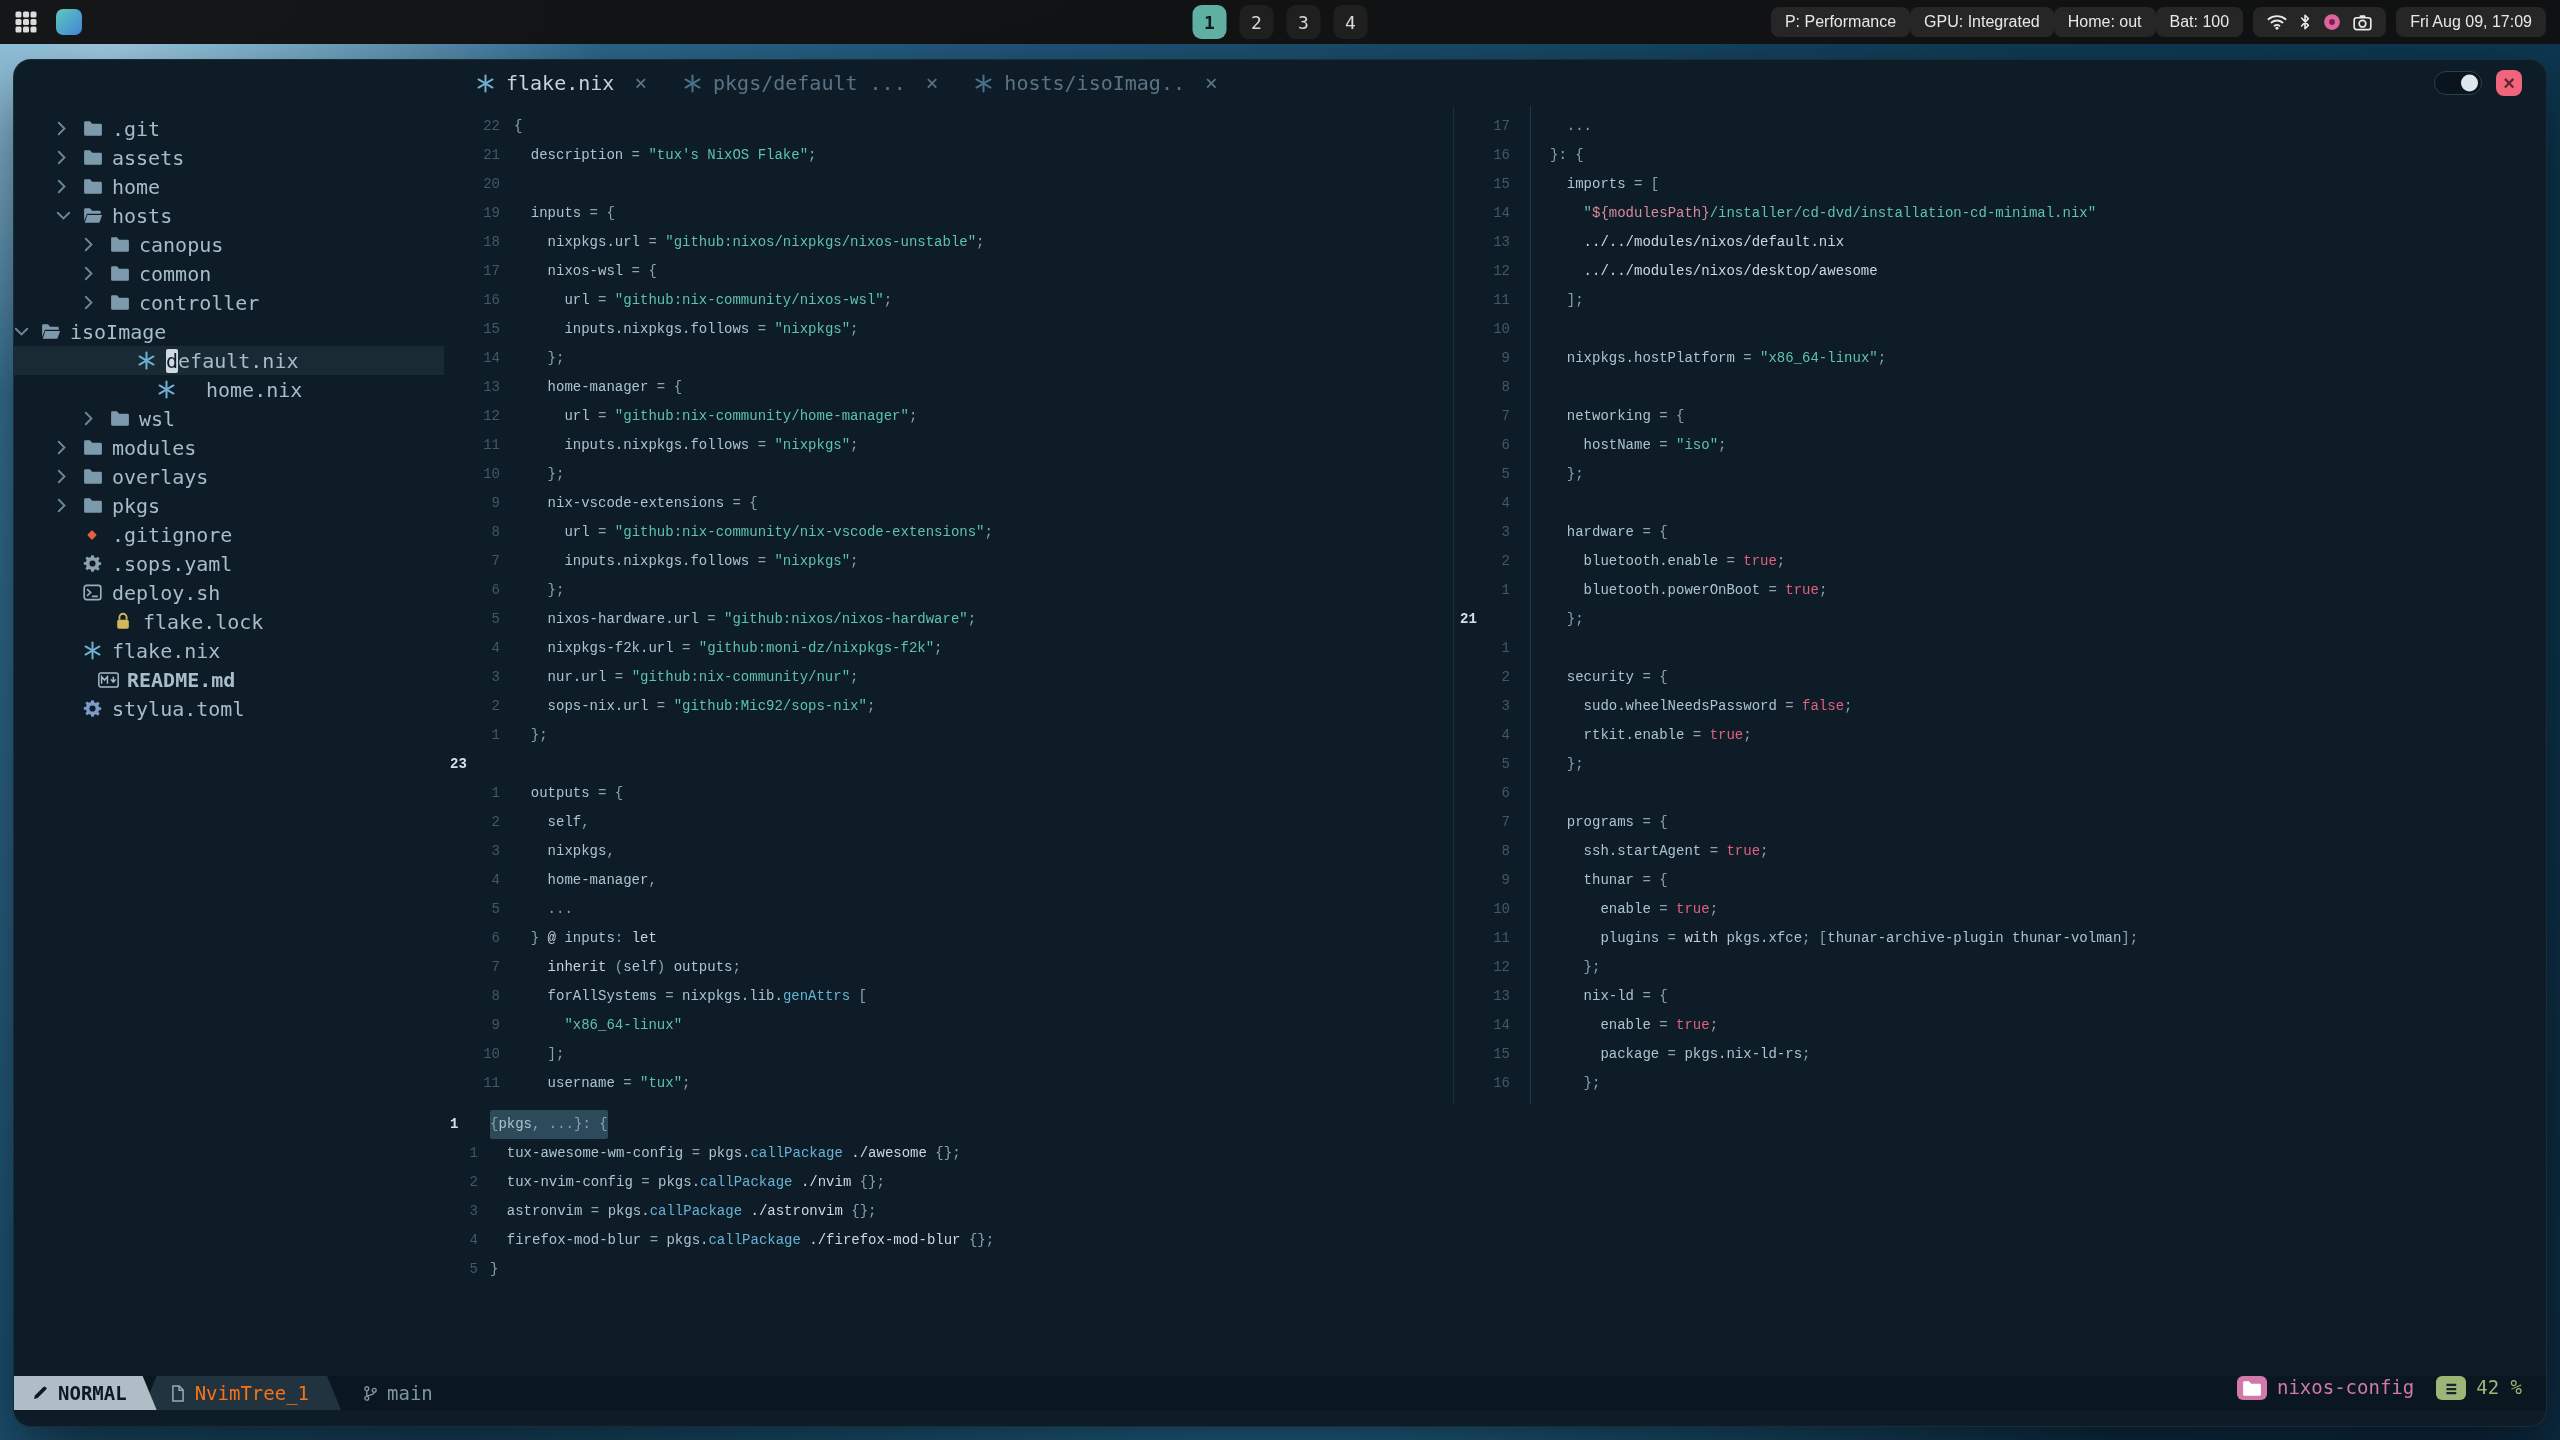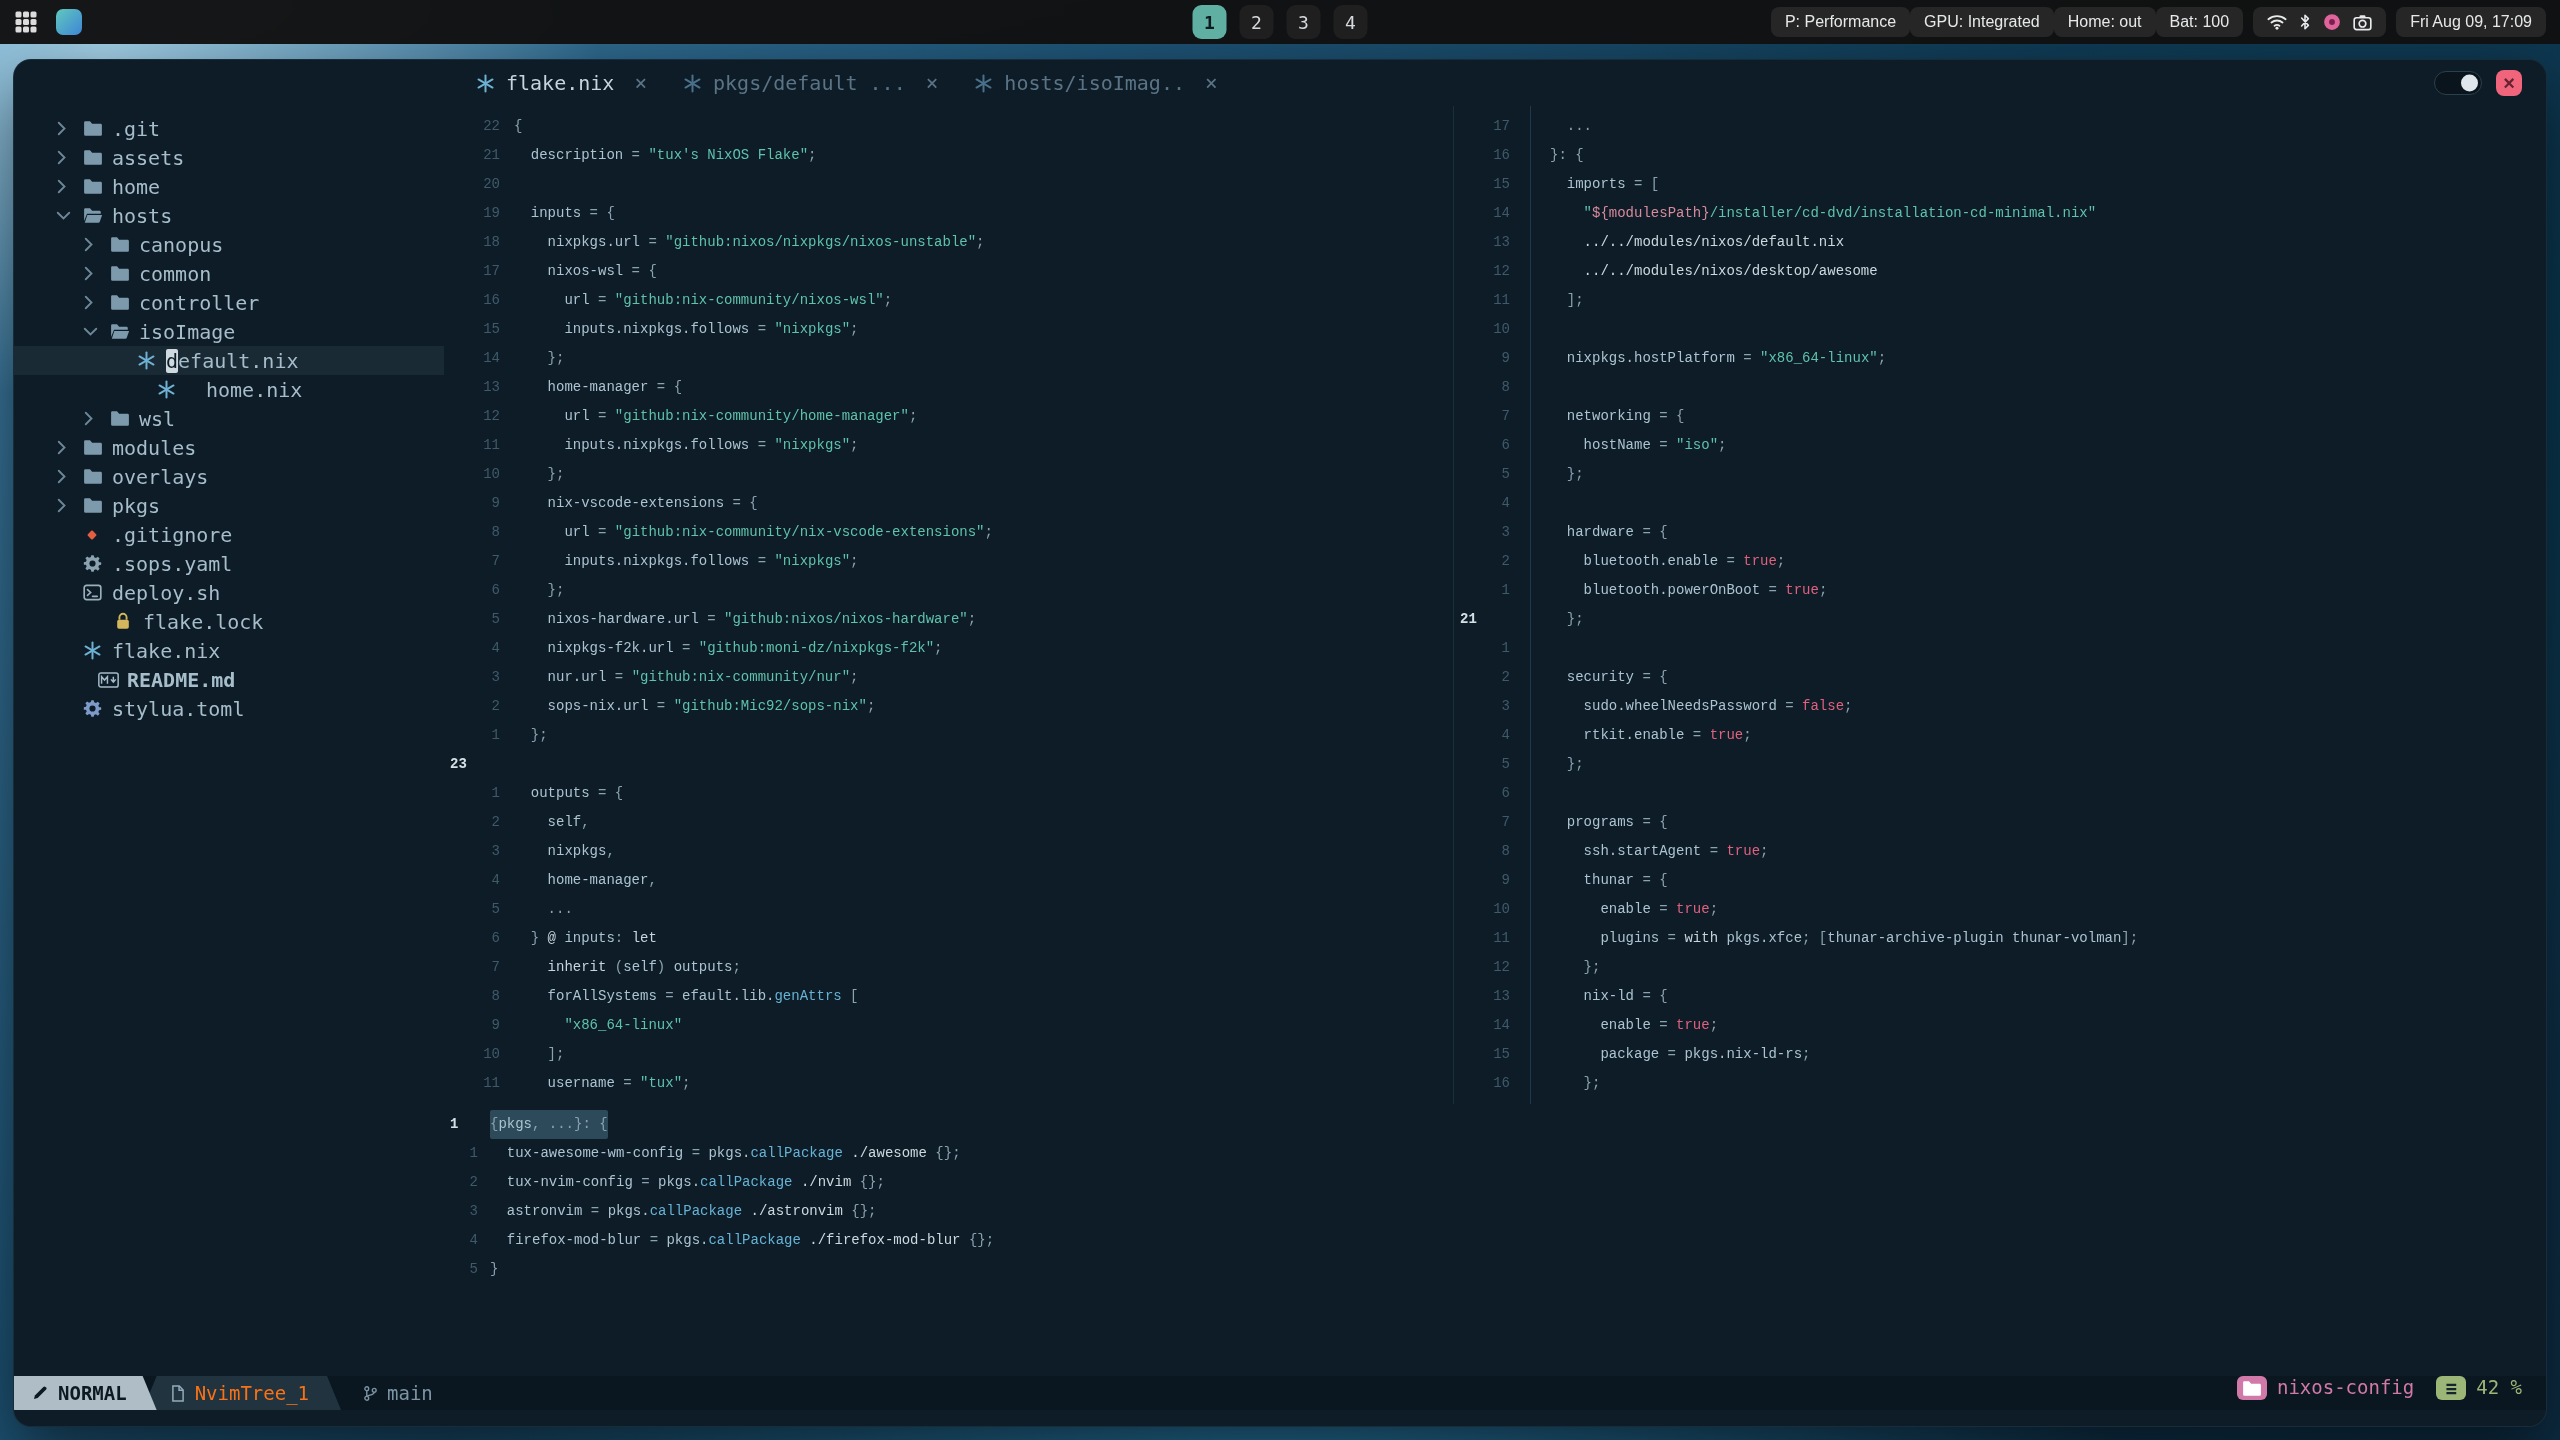--- a/index.html
+++ b/index.html
@@ -253,21 +253,21 @@
         <div class="trow" style="padding-left: 69px;"><span class="chev"><svg width="11" height="15" viewBox="0 0 8 12">
               <path d="M1.8 1.4 6.4 6 1.8 10.6" fill="none" stroke="currentColor" stroke-width="1.5" stroke-linecap="round"></path>
             </svg></span><span class="icon c-folder ticon"><svg width="20" height="17" viewBox="0 0 18 15">
               <path fill="currentColor" d="M1 2.2C1 1.5 1.5 1 2.2 1h4.1l1.9 2.2h7.6c.7 0 1.2.5 1.2 1.2v8.4c0 .7-.5 1.2-1.2 1.2H2.2A1.2 1.2 0 0 1 1 12.8z"></path>
             </svg></span><span class="tlabel">common</span></div>
         <div class="trow" style="padding-left: 69px;"><span class="chev"><svg width="11" height="15" viewBox="0 0 8 12">
               <path d="M1.8 1.4 6.4 6 1.8 10.6" fill="none" stroke="currentColor" stroke-width="1.5" stroke-linecap="round"></path>
             </svg></span><span class="icon c-folder ticon"><svg width="20" height="17" viewBox="0 0 18 15">
               <path fill="currentColor" d="M1 2.2C1 1.5 1.5 1 2.2 1h4.1l1.9 2.2h7.6c.7 0 1.2.5 1.2 1.2v8.4c0 .7-.5 1.2-1.2 1.2H2.2A1.2 1.2 0 0 1 1 12.8z"></path>
             </svg></span><span class="tlabel">controller</span></div>
-        <div class="trow" style="padding-left: 69px;"><span class="chev"><svg width="15" height="11" viewBox="0 0 12 8">
+        <div class="trow" style=""><span class="chev"><svg width="15" height="11" viewBox="0 0 12 8">
               <path d="M1.4 1.8 6 6.4 10.6 1.8" fill="none" stroke="currentColor" stroke-width="1.5" stroke-linecap="round"></path>
             </svg></span><span class="icon c-folder ticon"><svg width="20" height="17" viewBox="0 0 18 15">
               <path fill="currentColor" d="M1 2.2C1 1.5 1.5 1 2.2 1h4.1l1.9 2.2h6.6c.7 0 1.2.5 1.2 1.2V6H3.6L1 12.5z"></path>
               <path fill="currentColor" d="M3.9 7h13.3l-2.2 6.3c-.2.4-.6.7-1.1.7H1.6z"></path>
             </svg></span><span class="tlabel">isoImage</span></div>
         <div class="trow cursor-row" style="padding-left: 96px;"><span class="chev"></span><span class="icon c-nix ticon"><svg width="19" height="19" viewBox="0 0 16 16">
               <g stroke="currentColor" stroke-width="1.7" stroke-linecap="round">
                 <line x1="8" y1="1.2" x2="8" y2="14.8"></line>
                 <line x1="2.1" y1="4.6" x2="13.9" y2="11.4"></line>
                 <line x1="2.1" y1="11.4" x2="13.9" y2="4.6"></line>
@@ -359,21 +359,21 @@
             <div class="eline"><span class="lnum">2</span><span class="code"><span class="tk-i">    sops-nix.url</span><span class="tk-p"> = </span><span class="tk-s">"github:Mic92/sops-nix"</span><span class="tk-p">;</span></span></div>
             <div class="eline"><span class="lnum">1</span><span class="code"><span class="tk-p">  };</span></span></div>
             <div class="eline cur"><span class="lnum">23</span><span class="code"></span></div>
             <div class="eline"><span class="lnum">1</span><span class="code"><span class="tk-i">  outputs</span><span class="tk-p"> = {</span></span></div>
             <div class="eline"><span class="lnum">2</span><span class="code"><span class="tk-i">    self</span><span class="tk-p">,</span></span></div>
             <div class="eline"><span class="lnum">3</span><span class="code"><span class="tk-i">    nixpkgs</span><span class="tk-p">,</span></span></div>
             <div class="eline"><span class="lnum">4</span><span class="code"><span class="tk-i">    home-manager</span><span class="tk-p">,</span></span></div>
             <div class="eline"><span class="lnum">5</span><span class="code"><span class="tk-p">    ...</span></span></div>
             <div class="eline"><span class="lnum">6</span><span class="code"><span class="tk-p">  } </span><span class="tk-k">@ </span><span class="tk-i">inputs</span><span class="tk-p">: </span><span class="tk-k">let</span></span></div>
             <div class="eline"><span class="lnum">7</span><span class="code"><span class="tk-k">    inherit</span><span class="tk-p"> (</span><span class="tk-i">self</span><span class="tk-p">) </span><span class="tk-i">outputs</span><span class="tk-p">;</span></span></div>
-            <div class="eline"><span class="lnum">8</span><span class="code"><span class="tk-i">    forAllSystems</span><span class="tk-p"> = </span><span class="tk-i">efault.lib.</span><span class="tk-f">genAttrs</span><span class="tk-p"> [</span></span></div>
+            <div class="eline"><span class="lnum">8</span><span class="code"><span class="tk-i">    forAllSystems</span><span class="tk-p"> = </span><span class="tk-i">nixpkgs.lib.</span><span class="tk-f">genAttrs</span><span class="tk-p"> [</span></span></div>
             <div class="eline"><span class="lnum">9</span><span class="code"><span class="tk-s">      "x86_64-linux"</span></span></div>
             <div class="eline"><span class="lnum">10</span><span class="code"><span class="tk-p">    ];</span></span></div>
             <div class="eline"><span class="lnum">11</span><span class="code"><span class="tk-i">    username</span><span class="tk-p"> = </span><span class="tk-s">"tux"</span><span class="tk-p">;</span></span></div>
           </div>
         <div class="editor right" id="ed-right">
             <div class="vsep"></div>
             <div class="eline"><span class="lnum">17</span><span class="code"><span class="tk-p">  ...</span></span></div>
             <div class="eline"><span class="lnum">16</span><span class="code"><span class="tk-p">}: {</span></span></div>
             <div class="eline"><span class="lnum">15</span><span class="code"><span class="tk-i">  imports</span><span class="tk-p"> = [</span></span></div>
             <div class="eline"><span class="lnum">14</span><span class="code"><span class="tk-s">    "</span><span class="tk-ip">${modulesPath}</span><span class="tk-s">/installer/cd-dvd/installation-cd-minimal.nix"</span></span></div>

